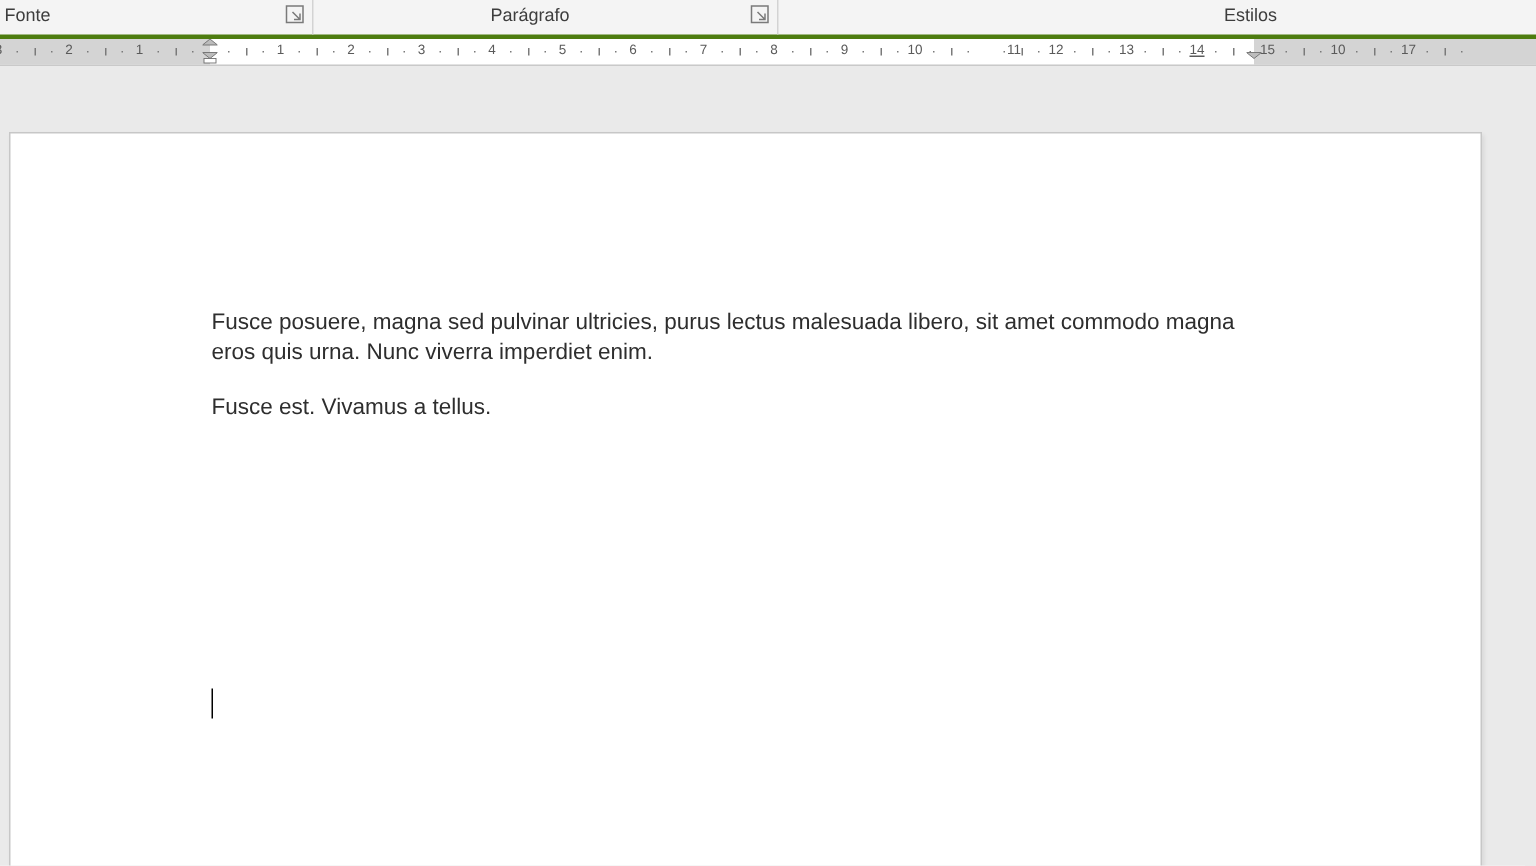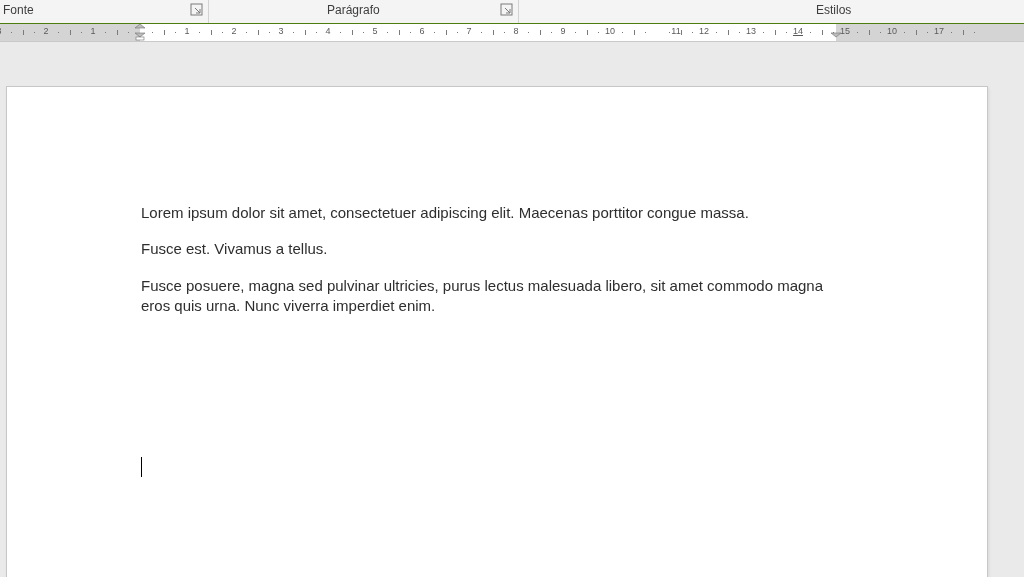--- a/index.html
+++ b/index.html
@@ -10,21 +10,21 @@
     overflow: hidden;
     font-family: "Segoe UI", Arial, sans-serif;
     background: #f0f0f0;
   }
 
   
   .ribbon-groups {
     position: relative;
     height: 23px;
     background: #f4f4f4;
-    border-bottom: 1px solid #4d7c0f;
+    border-bottom: 3px solid #4d7c0f;
   }
   .group-label {
     position: absolute;
     top: 3px;
     font-size: 12px;
     color: #3d3d3d;
   }
   .group-sep {
     position: absolute;
     top: 0;
@@ -275,19 +275,18 @@
       <polygon points="0,9 10,9 5,13" fill="#bcbcbc" stroke="#6e6e6e" stroke-width="0.6"></polygon>
     </svg>
   </span>
 </div>
 
 <div class="grey-band"></div>
 
 <div class="page-wrap">
   <div class="page">
     <div class="doc-body" id="doc-body">
-        <p>Lorem ipsum dolor sit amet, consectetuer adipiscing elit. Maecenas porttitor congue massa.</p>
+        <p>Fusce posuere, magna sed pulvinar ultricies, purus lectus malesuada libero, sit amet commodo magna eros quis urna. Nunc viverra imperdiet enim.</p>
         <p>Fusce est. Vivamus a tellus.</p>
-        <p>Fusce posuere, magna sed pulvinar ultricies, purus lectus malesuada libero, sit amet commodo magna eros quis urna. Nunc viverra imperdiet enim.</p>
       </div>
     <div class="cursor"></div>
   </div>
 </div>
 
 </body></html>

